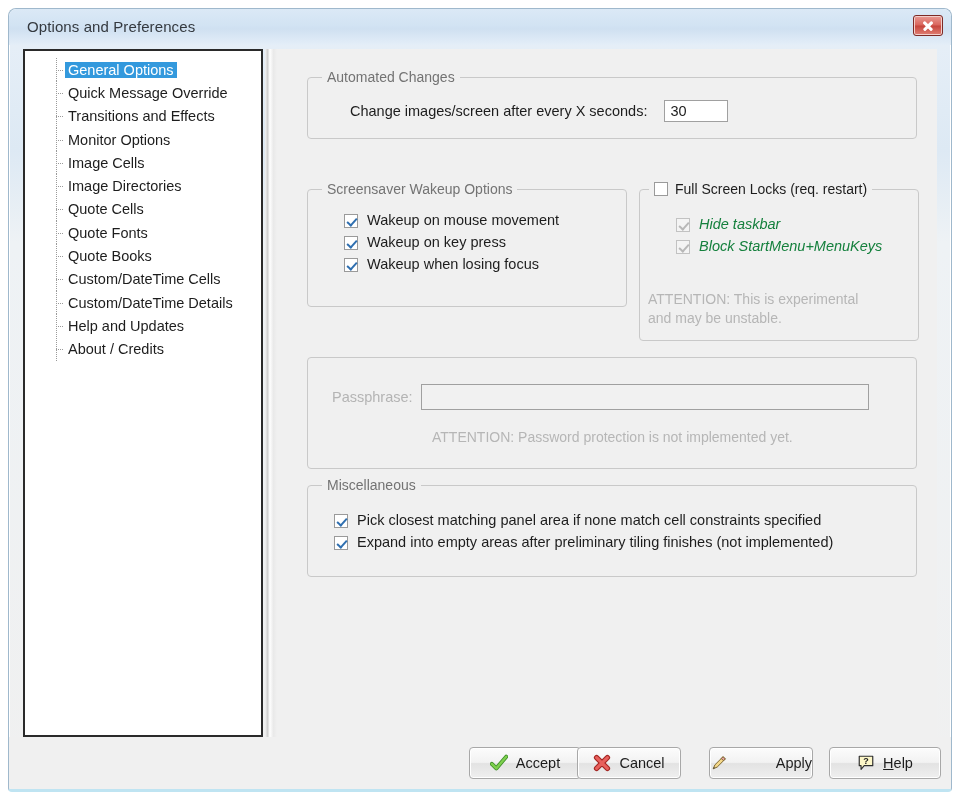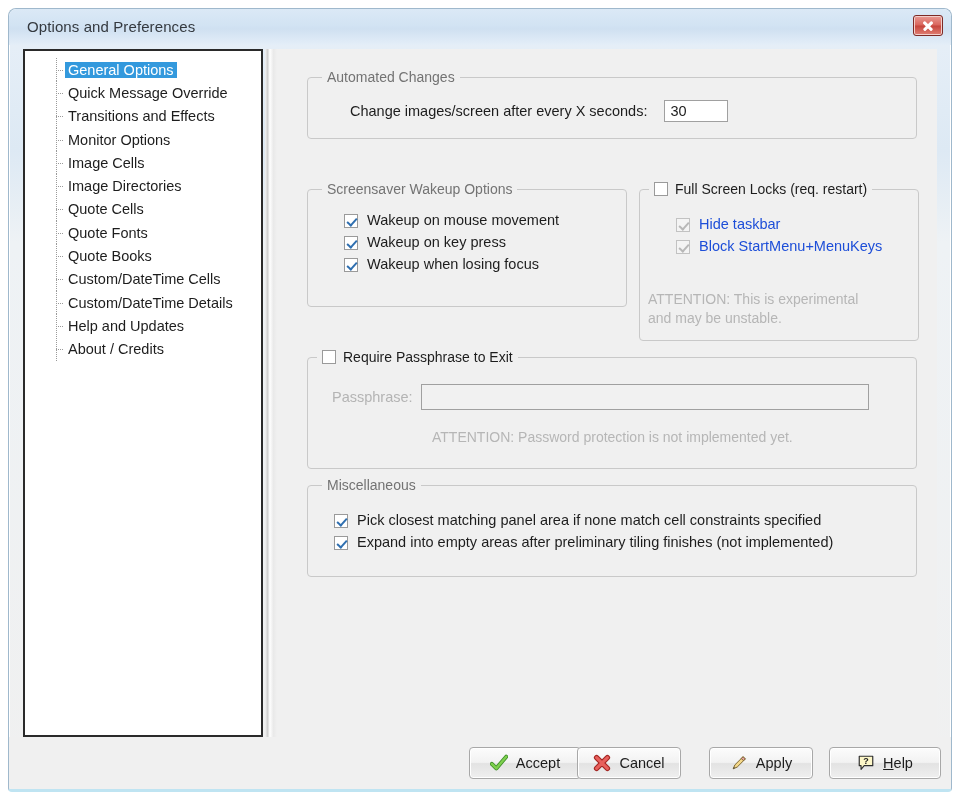--- a/index.html
+++ b/index.html
@@ -162,21 +162,21 @@
   .cb-row {
     display: flex;
     align-items: flex-end;
     gap: 9px;
     font-size: 14.5px;
     color: #1d1d1d;
     white-space: nowrap;
     cursor: pointer;
     margin-bottom: 6px;
   }
-  .cb-row.disabled { color: #1d4ed8; cursor: default; }
+  .cb-row.disabled { color: #15803d; cursor: default; font-style: italic; }
 
   .note {
     font-size: 14px;
     color: #b6b6b6;
     line-height: 1.35;
     white-space: pre-line;
   }
 
   .field-label { font-size: 14.5px; color: #1d1d1d; white-space: nowrap; }
   .field-label.disabled { color: #b4b4b4; }
@@ -315,24 +315,20 @@
           <div class="cb-row disabled">
             <span class="cb checked disabled"></span>
             <span>Block StartMenu+MenuKeys</span>
           </div>
         </div>
       <div class="note" style="position:absolute; left:8px; top:100px; width:266px;">ATTENTION: This is experimental
 and may be unstable.</div>
     </div>
 
     <div class="groupbox" style="left:30px; top:308px; width:610px; height:112px;">
-      <div class="gb-title dark with-cb">
-        <span class="cb"></span>
-        <span>Require Passphrase to Exit</span>
-      </div>
       <div style="position:absolute; left:24px; top:26px; display:flex; align-items:center; gap:8px;">
         <span class="field-label disabled">Passphrase:</span>
         <input class="textbox" type="text" disabled="" style="width: 448px; height: 26px;" placeholder="">
       </div>
       <div class="note" style="position:absolute; left:124px; top:70px;">ATTENTION: Password protection is not implemented yet.</div>
     </div>
 
     <div class="groupbox" style="left:30px; top:436px; width:610px; height:92px;">
       <div class="gb-title">Miscellaneous</div>
       <div id="misc-list" style="position:absolute; left:26px; top:26px;">
@@ -360,21 +356,21 @@
     </div>
 
     <div class="btn" style="left:568px; width:104px;">
       <svg class="ico" viewBox="0 0 20 20">
         <path d="M4 4 L16 16 M16 4 L4 16" fill="none" stroke="#a52724" stroke-width="6" stroke-linecap="round"></path>
         <path d="M4 4 L16 16 M16 4 L4 16" fill="none" stroke="#e8605c" stroke-width="3.4" stroke-linecap="round"></path>
       </svg>
       <span>Cancel</span>
     </div>
 
-    <div class="btn" style="left:700px; width:104px;">
+    <div class="btn" style="left:700px; width:104px;justify-content:space-between;">
       <svg class="ico" viewBox="0 0 20 20">
         <path d="M3.5 16.5 L5.5 12 L14.5 3 L17 5.5 L8 14.5 Z" fill="#f5d98a" stroke="#7a6430" stroke-width="1.1" stroke-linejoin="round"></path>
         <path d="M14.5 3 L17 5.5 L15 7.5 L12.5 5 Z" fill="#e8a0a0" stroke="#7a6430" stroke-width="1.1" stroke-linejoin="round"></path>
         <path d="M3.5 16.5 L5.5 15.6 L4.4 14.5 Z" fill="#3a3a3a"></path>
       </svg>
       <span>Apply</span>
     </div>
 
     <div class="btn" style="left:820px; width:112px;">
       <svg class="ico" viewBox="0 0 20 20">

